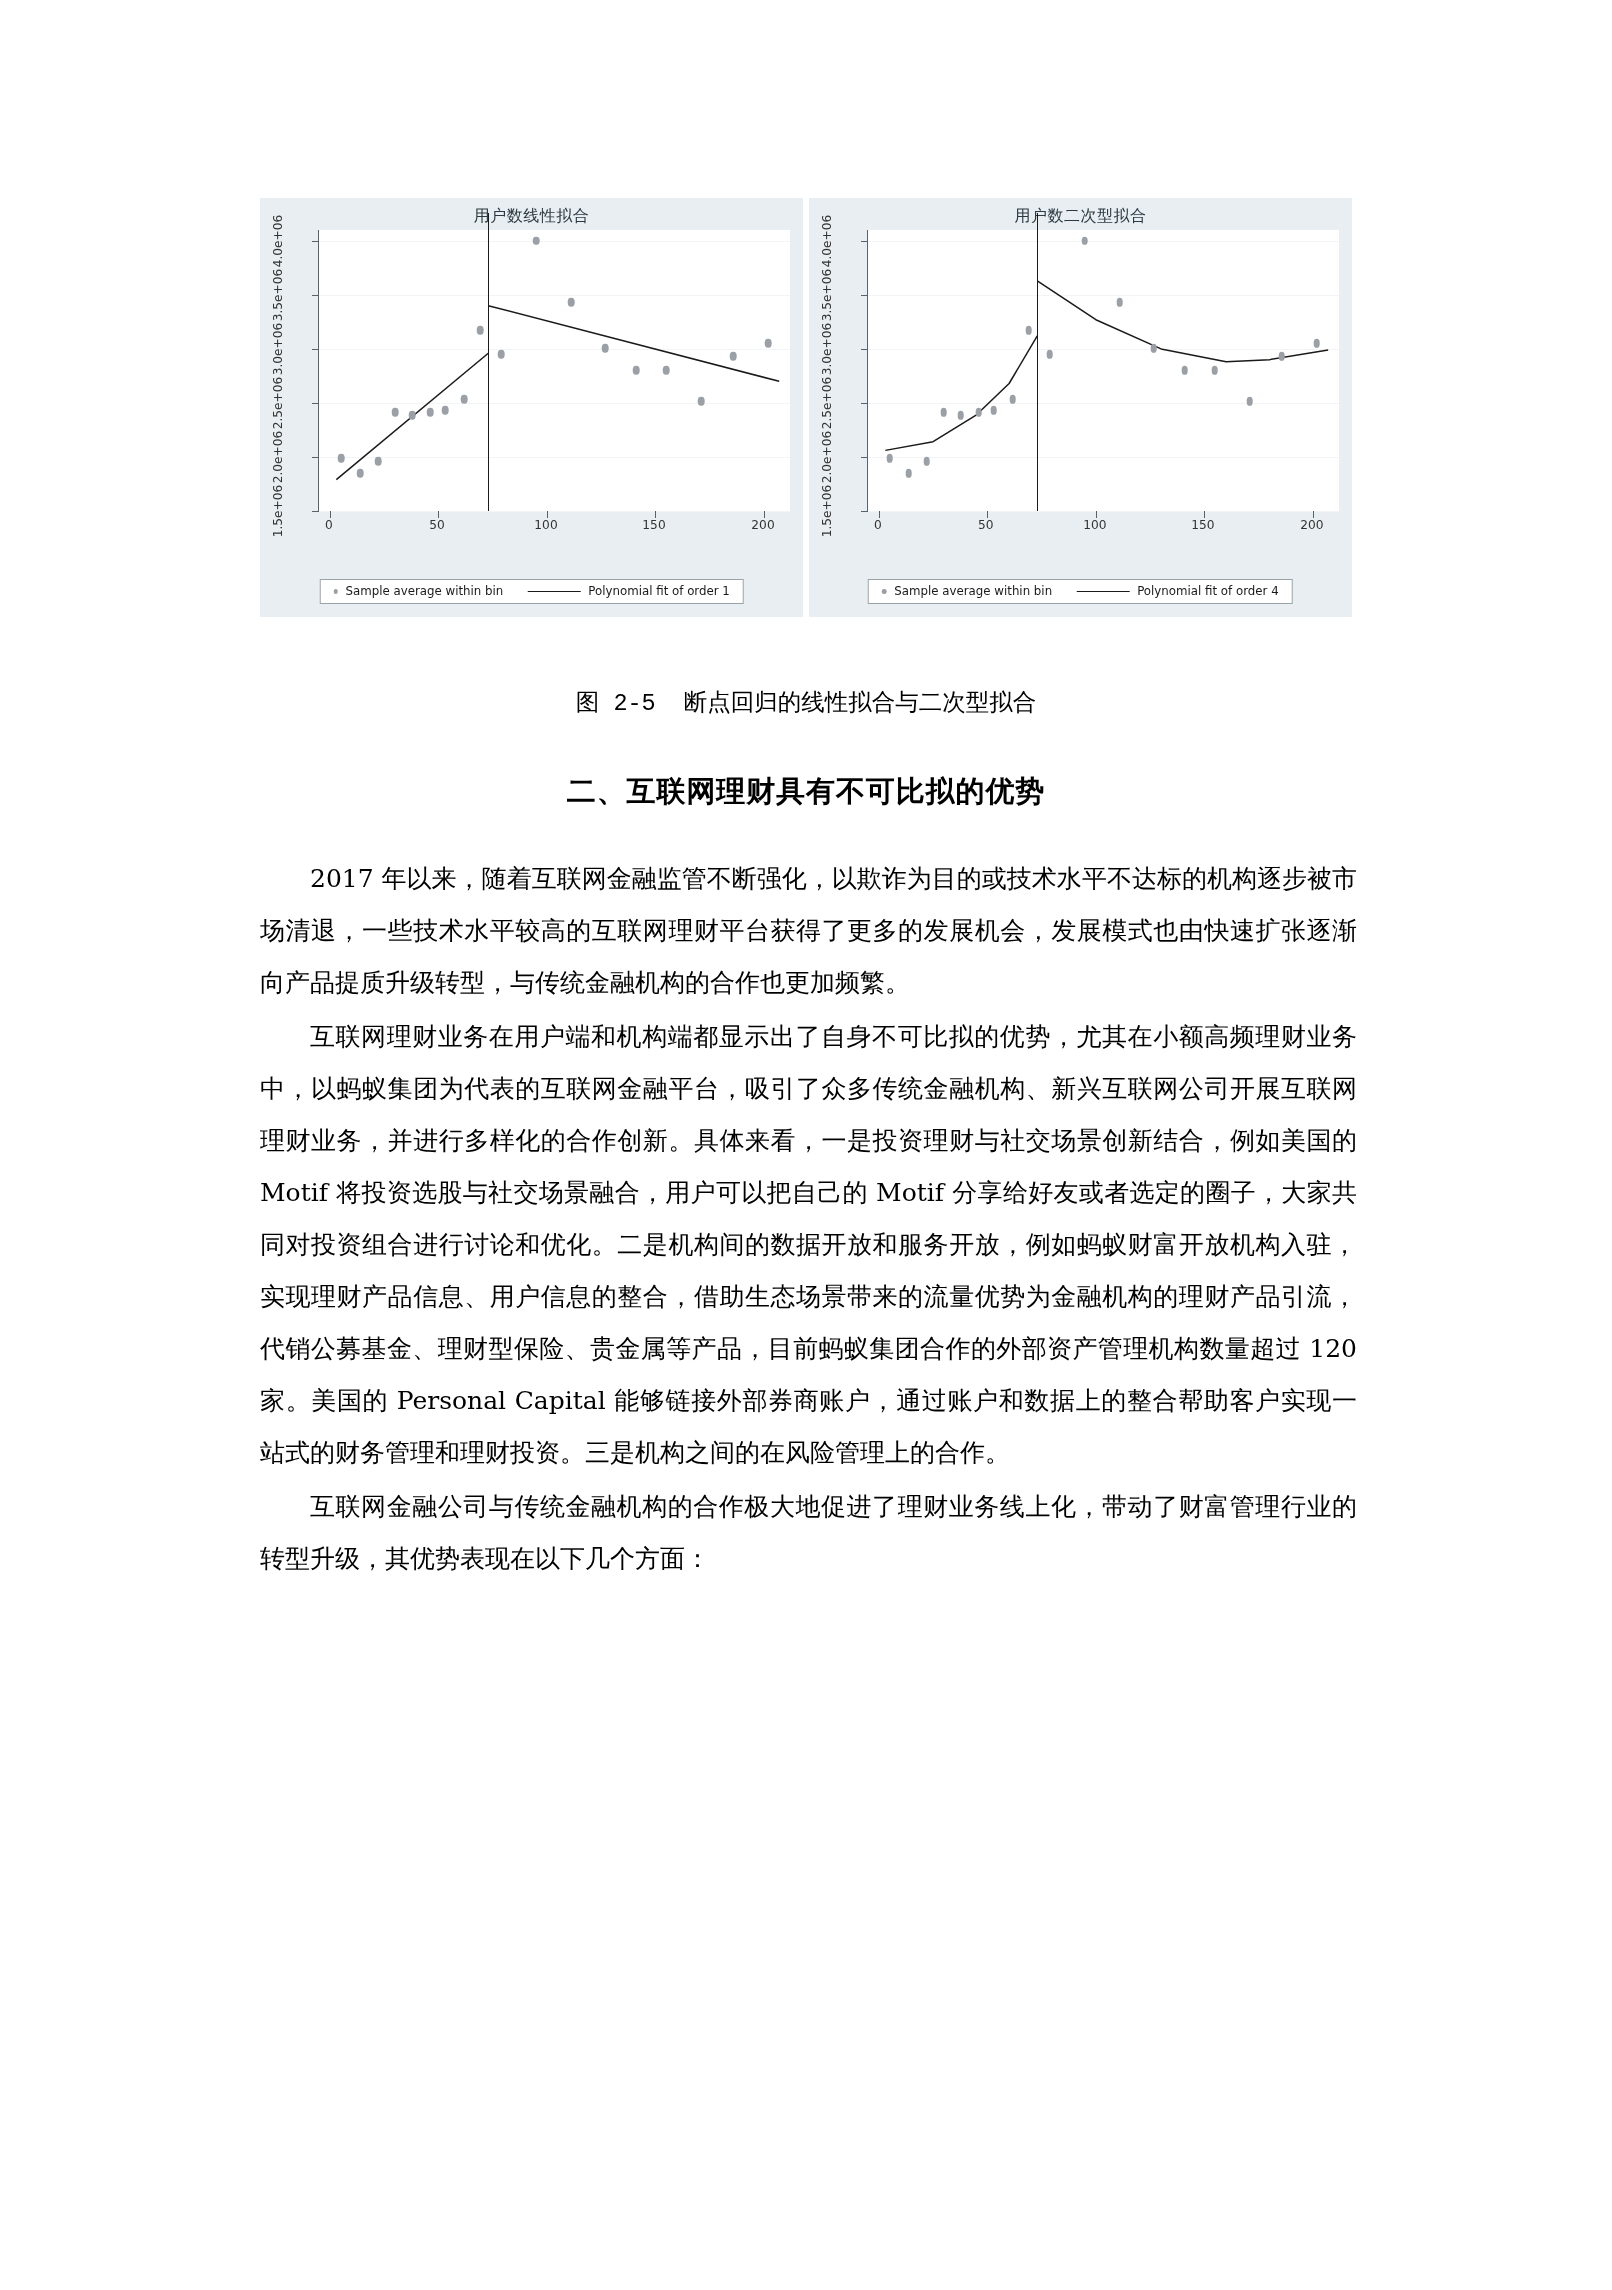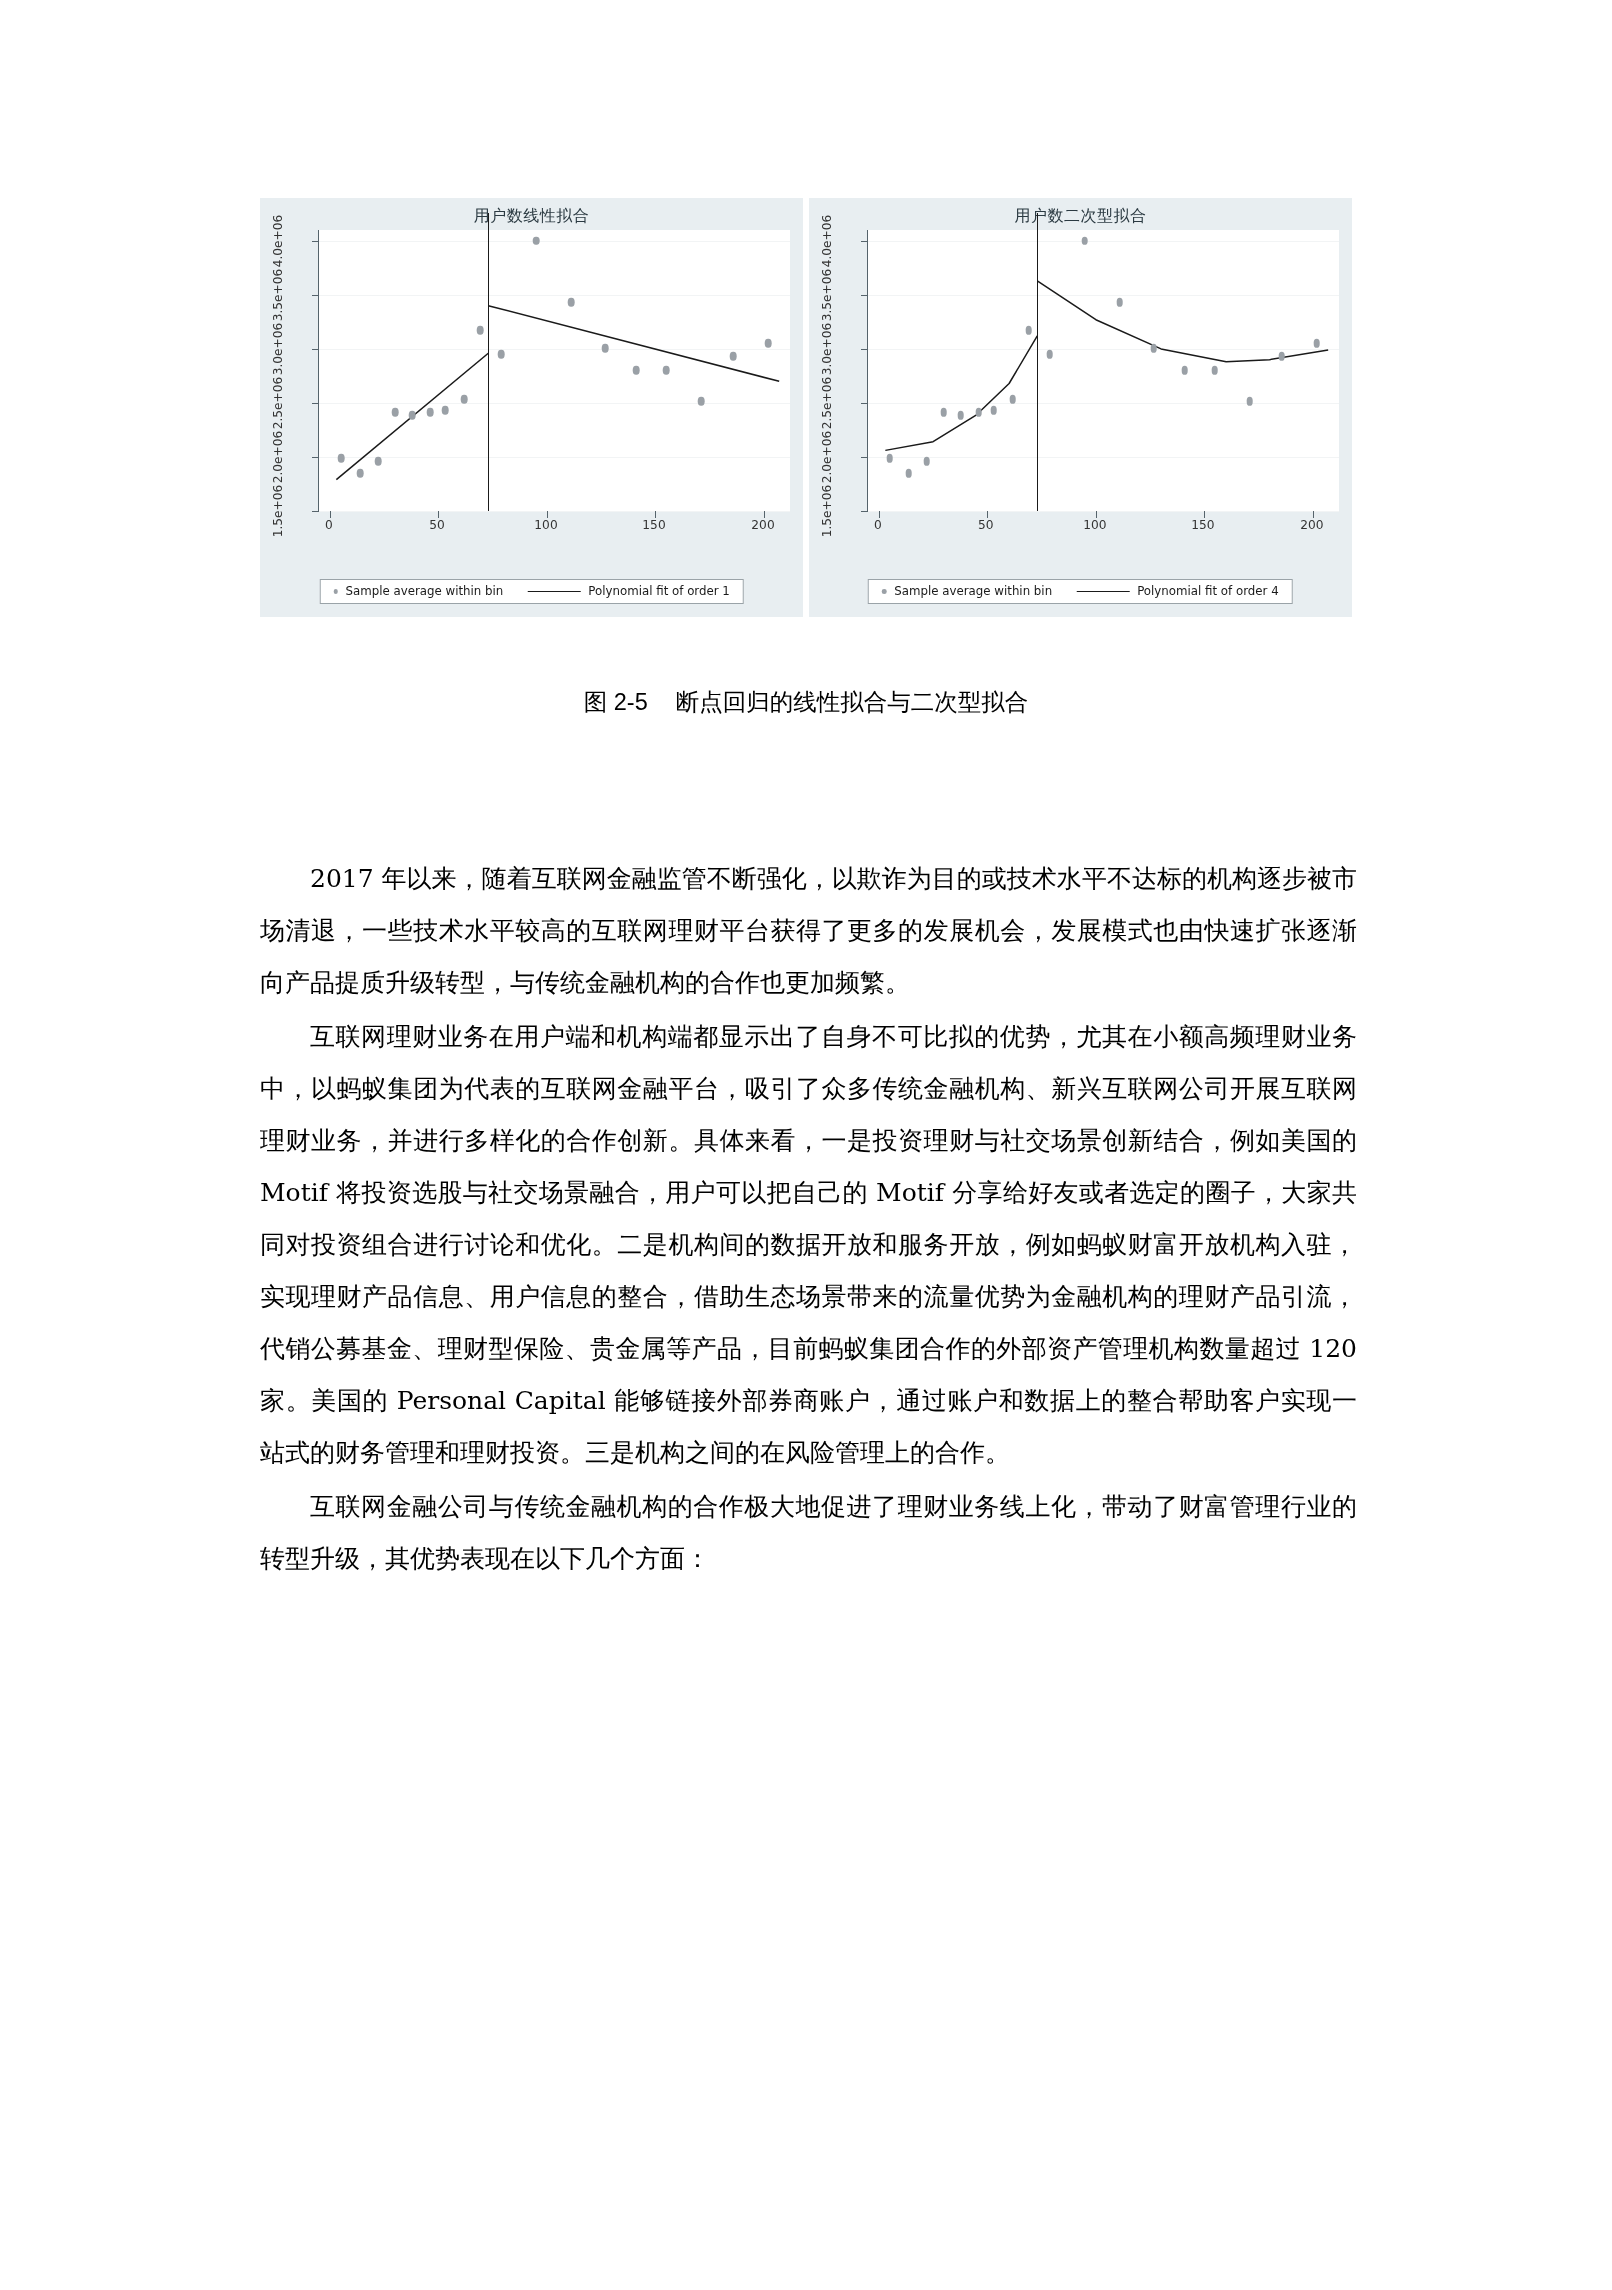--- a/index.html
+++ b/index.html
@@ -43,21 +43,21 @@
   .legend .lg-item{display:flex;align-items:center;gap:7.5px;
     font-family:"DejaVu Sans", sans-serif;font-size:11.8px;color:#1a1a1a;}
   .lg-dot{width:4.7px;height:4.7px;border-radius:50%;background:#9aa0a6;display:inline-block;}
   .lg-line{width:53px;height:1.5px;background:#1a1a1a;display:inline-block;}
 
   
   .src-line{position:absolute;left:347px;top:633px;
     font-family:"DejaVu Sans", sans-serif;font-size:21.7px;color:#000;}
   .fig-caption{position:absolute;left:0;right:0;top:686px;text-align:center;
     font-family:"DejaVu Sans", sans-serif;font-size:23.5px;color:#000;}
-  .fig-caption .fc-num{margin-right:28px;font-family:Liberation Sans, sans-serif;text-align:right;}
+  .fig-caption .fc-num{margin-right:28px;font-family:Liberation Mono, monospace;text-align:right;}
 
   
   .section-heading{position:absolute;left:0;right:0;top:772px;text-align:center;
     font-family:"DejaVu Sans", sans-serif;font-weight:bold;font-size:29px;
     letter-spacing:0.9px;color:#000;}
 
   
   .body-text{position:absolute;left:260px;top:853px;width:1097px;}
   .para{font-family:"DejaVu Serif", serif;font-size:25px;line-height:52px;
     text-align:justify;text-justify:inter-ideograph;text-indent:2em;
@@ -214,20 +214,21 @@
         </span>
       </div>
     </div>
 
   </div>
 
   <div class="fig-caption">
     <span class="fc-num">图 2-5</span><span>断点回归的线性拟合与二次型拟合</span>
   </div>
 
+  <div class="section-heading">二、互联网理财具有不可比拟的优势</div>
 
   <div class="body-text">
     <p class="para">2017 年以来，随着互联网金融监管不断强化，以欺诈为目的或技术水平不达标的机构逐步被市场清退，一些技术水平较高的互联网理财平台获得了更多的发展机会，发展模式也由快速扩张逐渐向产品提质升级转型，与传统金融机构的合作也更加频繁。</p>
     <p class="para">互联网理财业务在用户端和机构端都显示出了自身不可比拟的优势，尤其在小额高频理财业务中，以蚂蚁集团为代表的互联网金融平台，吸引了众多传统金融机构、新兴互联网公司开展互联网理财业务，并进行多样化的合作创新。具体来看，一是投资理财与社交场景创新结合，例如美国的 Motif 将投资选股与社交场景融合，用户可以把自己的 Motif 分享给好友或者选定的圈子，大家共同对投资组合进行讨论和优化。二是机构间的数据开放和服务开放，例如蚂蚁财富开放机构入驻，实现理财产品信息、用户信息的整合，借助生态场景带来的流量优势为金融机构的理财产品引流，代销公募基金、理财型保险、贵金属等产品，目前蚂蚁集团合作的外部资产管理机构数量超过 120 家。美国的 Personal Capital 能够链接外部券商账户，通过账户和数据上的整合帮助客户实现一站式的财务管理和理财投资。三是机构之间的在风险管理上的合作。</p>
     <p class="para">互联网金融公司与传统金融机构的合作极大地促进了理财业务线上化，带动了财富管理行业的转型升级，其优势表现在以下几个方面：</p>
   </div>
 
 
 </div>
 

